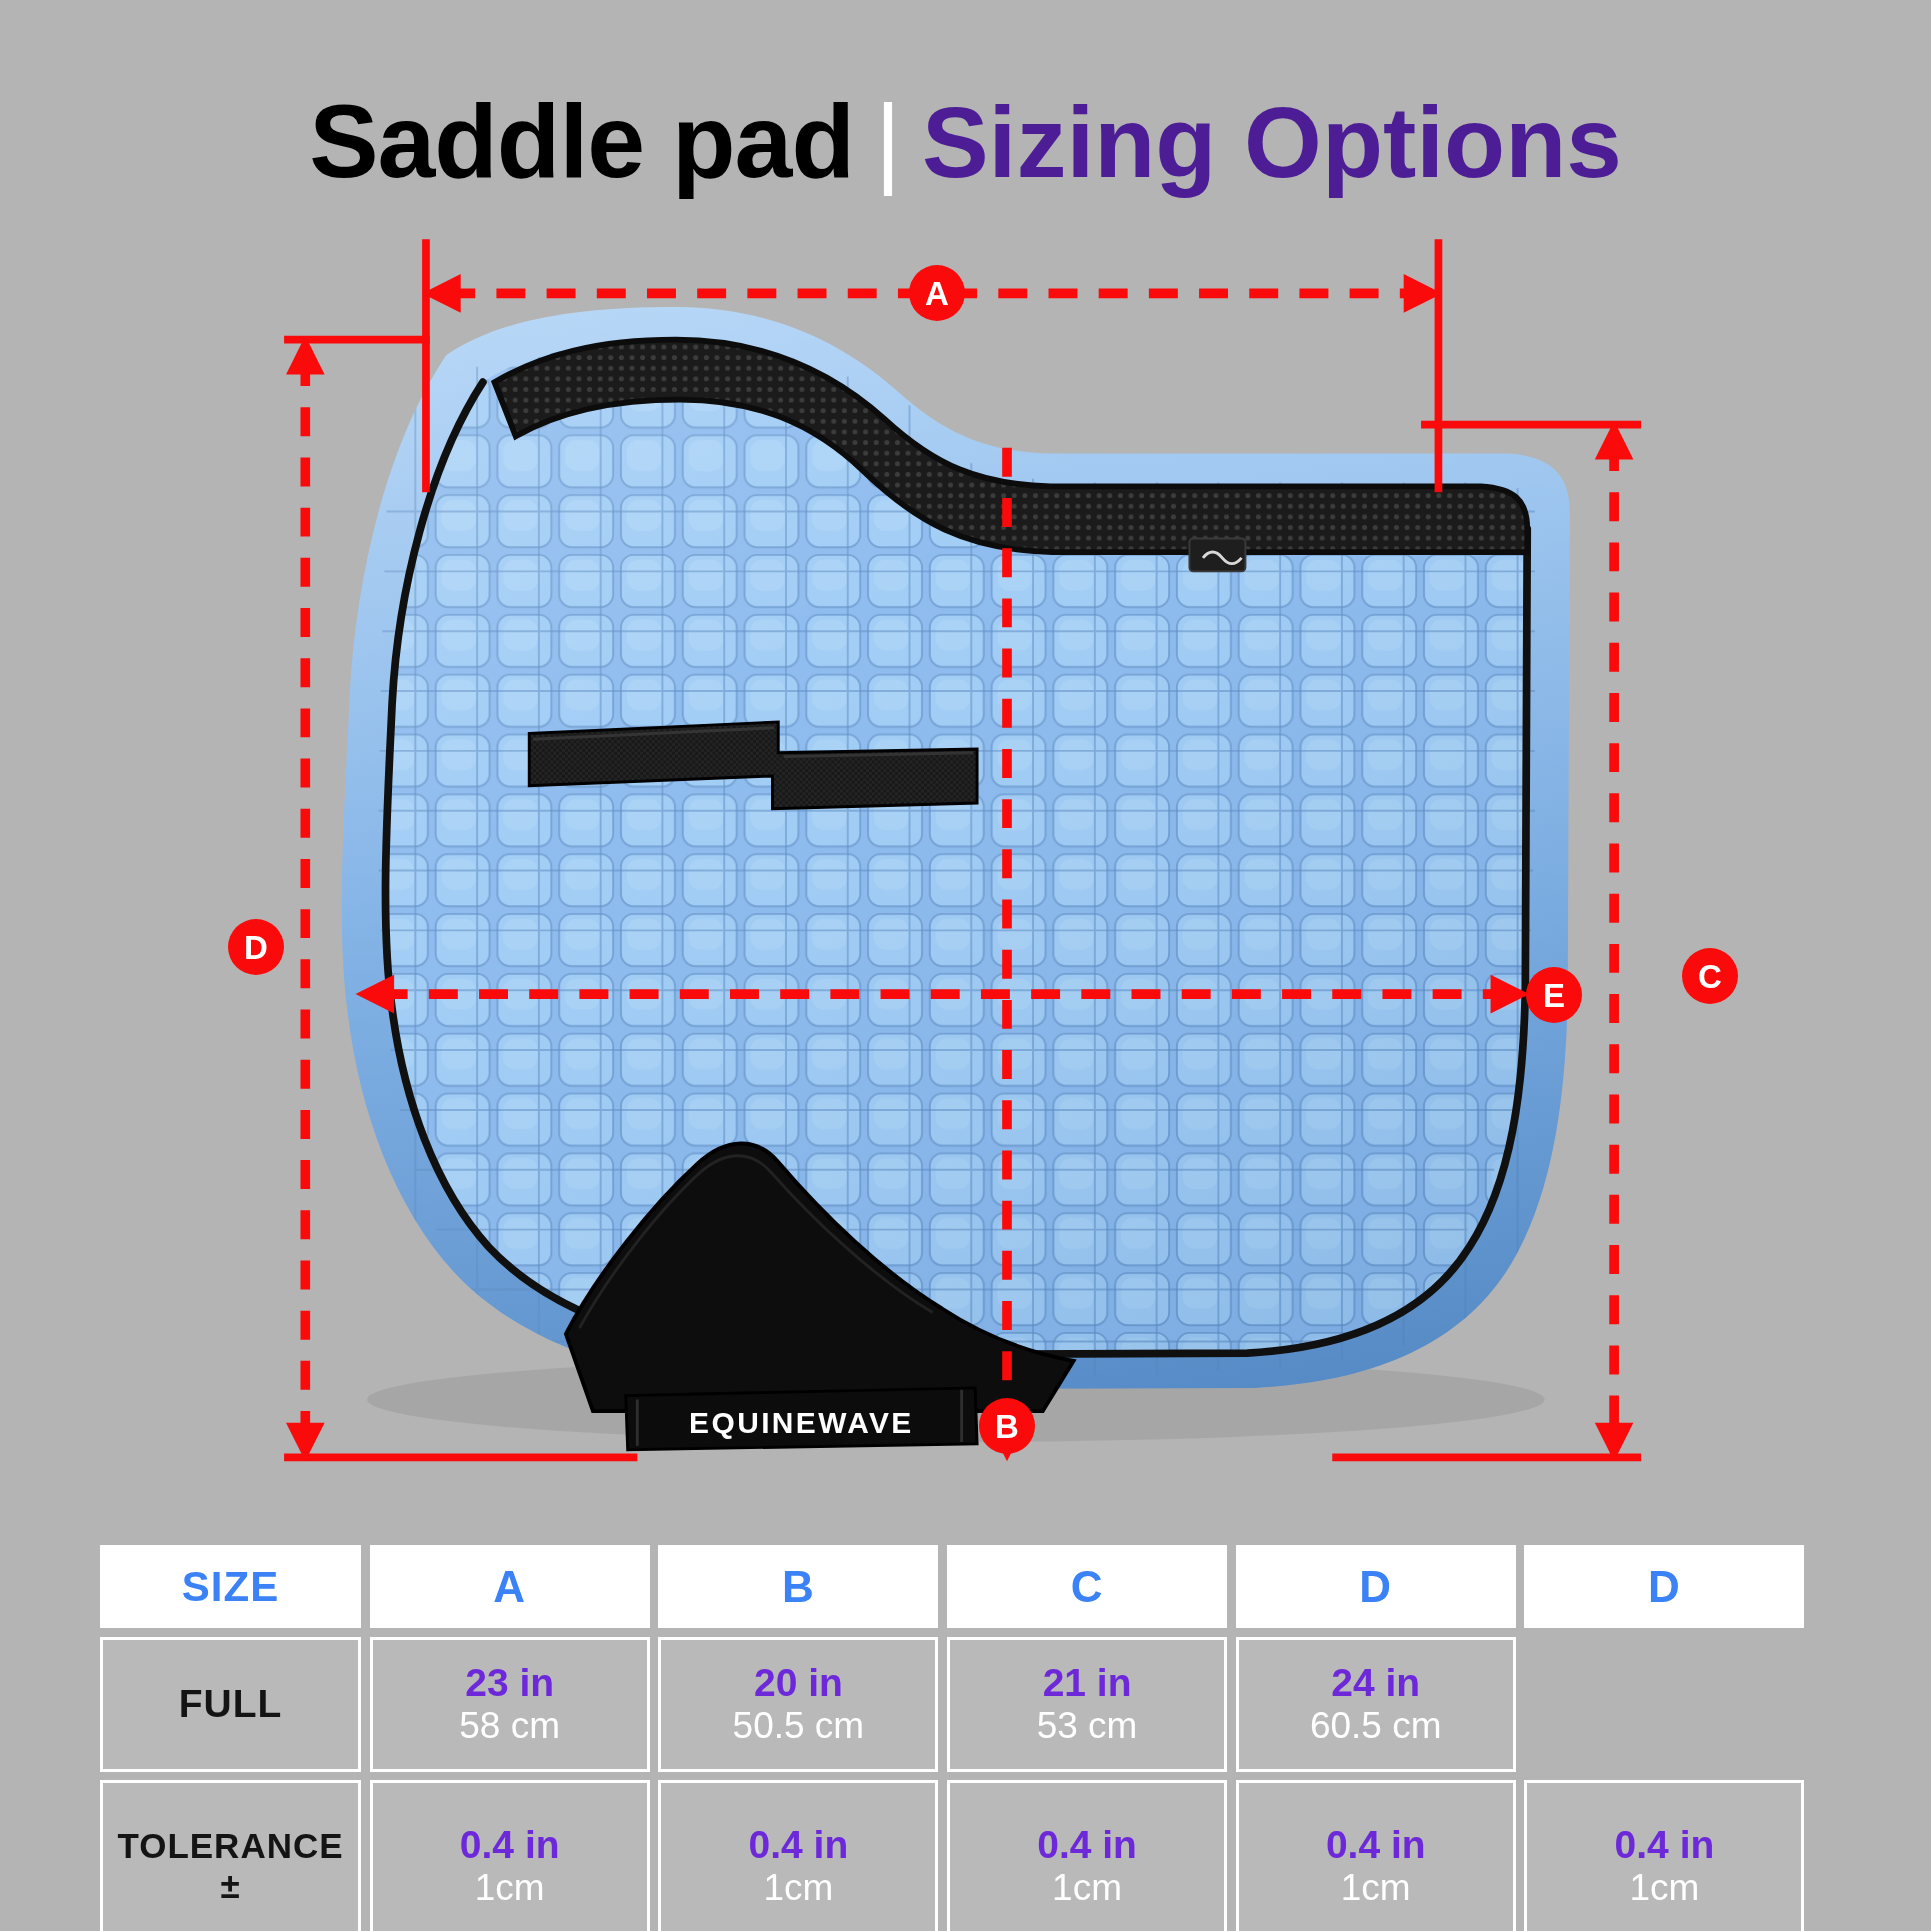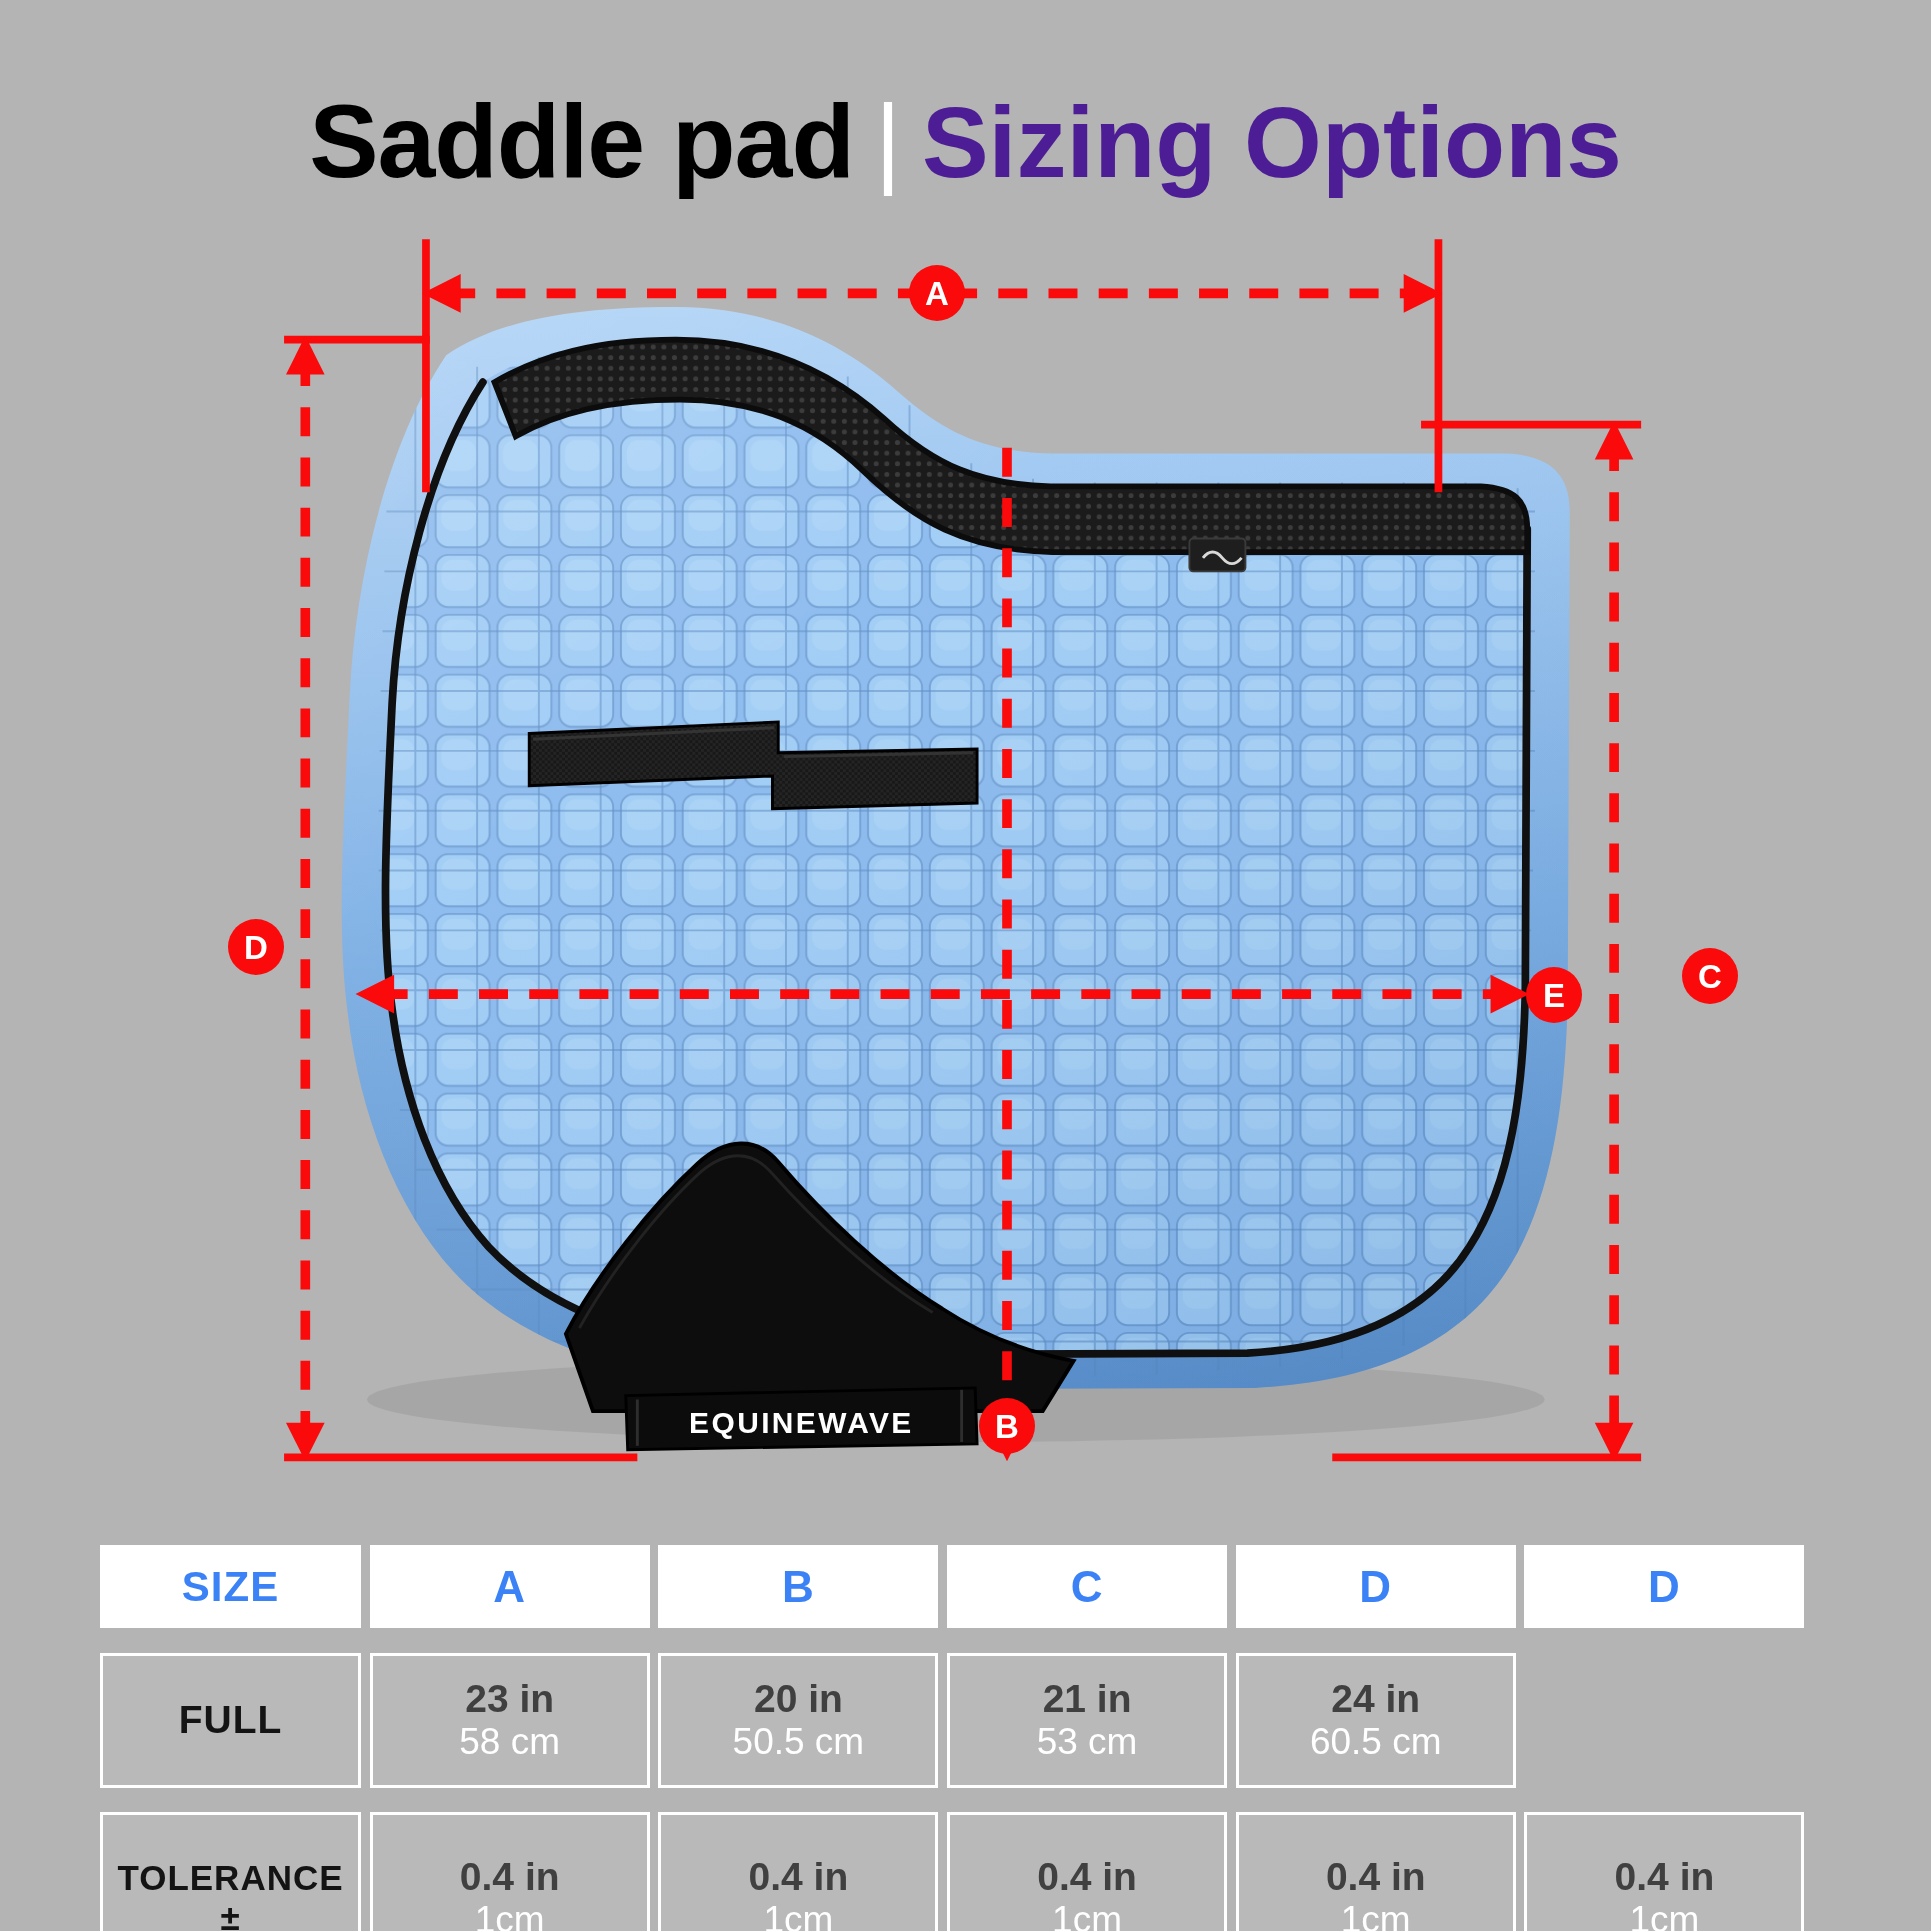--- a/index.html
+++ b/index.html
@@ -65,27 +65,26 @@
   .head .cell{
     background:#ffffff; height:83px;
     font-size:44px; font-weight:700; color:#3b82f6;
     letter-spacing:1px;
   }
   .head .c-label{ font-size:42px; }
 
   .body .cell{
     background:#b9b9b9; height:135px;
     border:3.9px solid #ffffff;
-    margin-top:16px;
   }
   .body .c-label{
     font-size:39px; font-weight:700; color:#141414; letter-spacing:1px;
     border:3.9px solid #ffffff;
   }
-  .v-in{ font-size:39px; font-weight:700; color:#404040; line-height:1.12; }
+  .v-in{ font-size:39px; font-weight:700; color:#6d28d9; line-height:1.12; }
   .v-cm{ font-size:37px; font-weight:400; color:#ffffff; line-height:1.15;text-align:right; }
   .tolrow .cell{ height:172px; }
   .tolrow .c-label{ font-size:35px; }
 </style>
 </head>
 <body>
 
 <div id="page">
 
   <div class="title-wrap">

